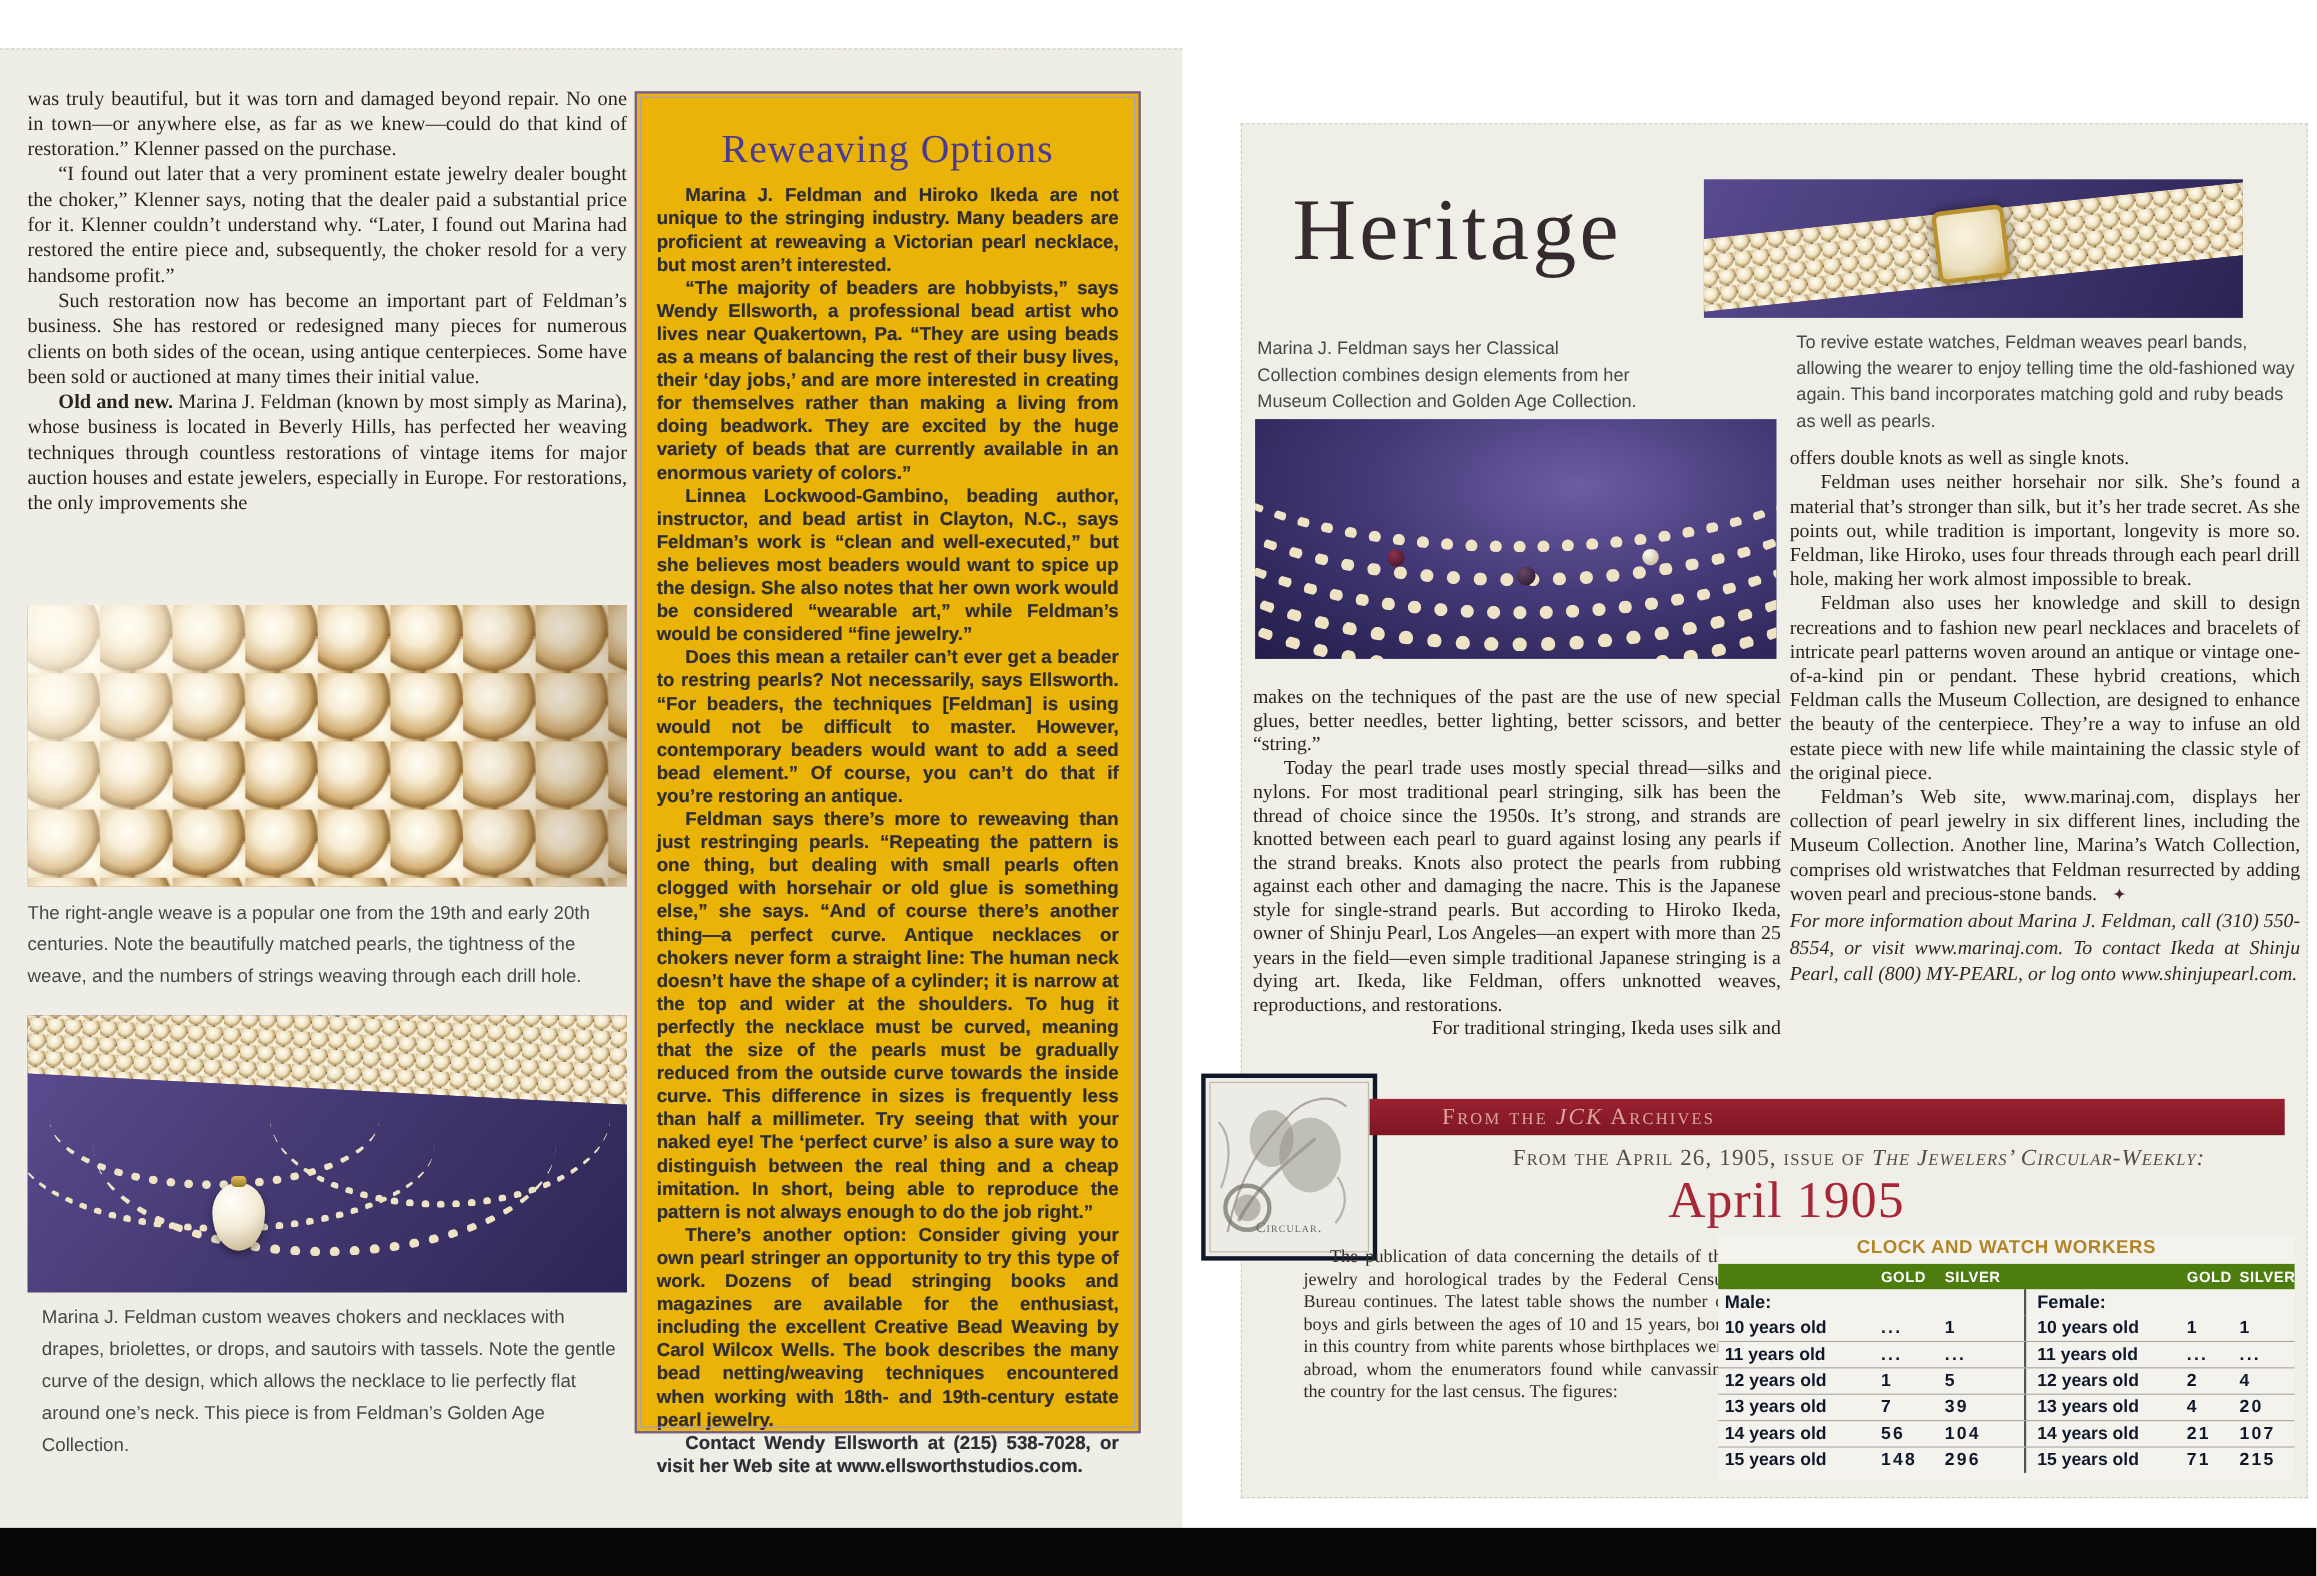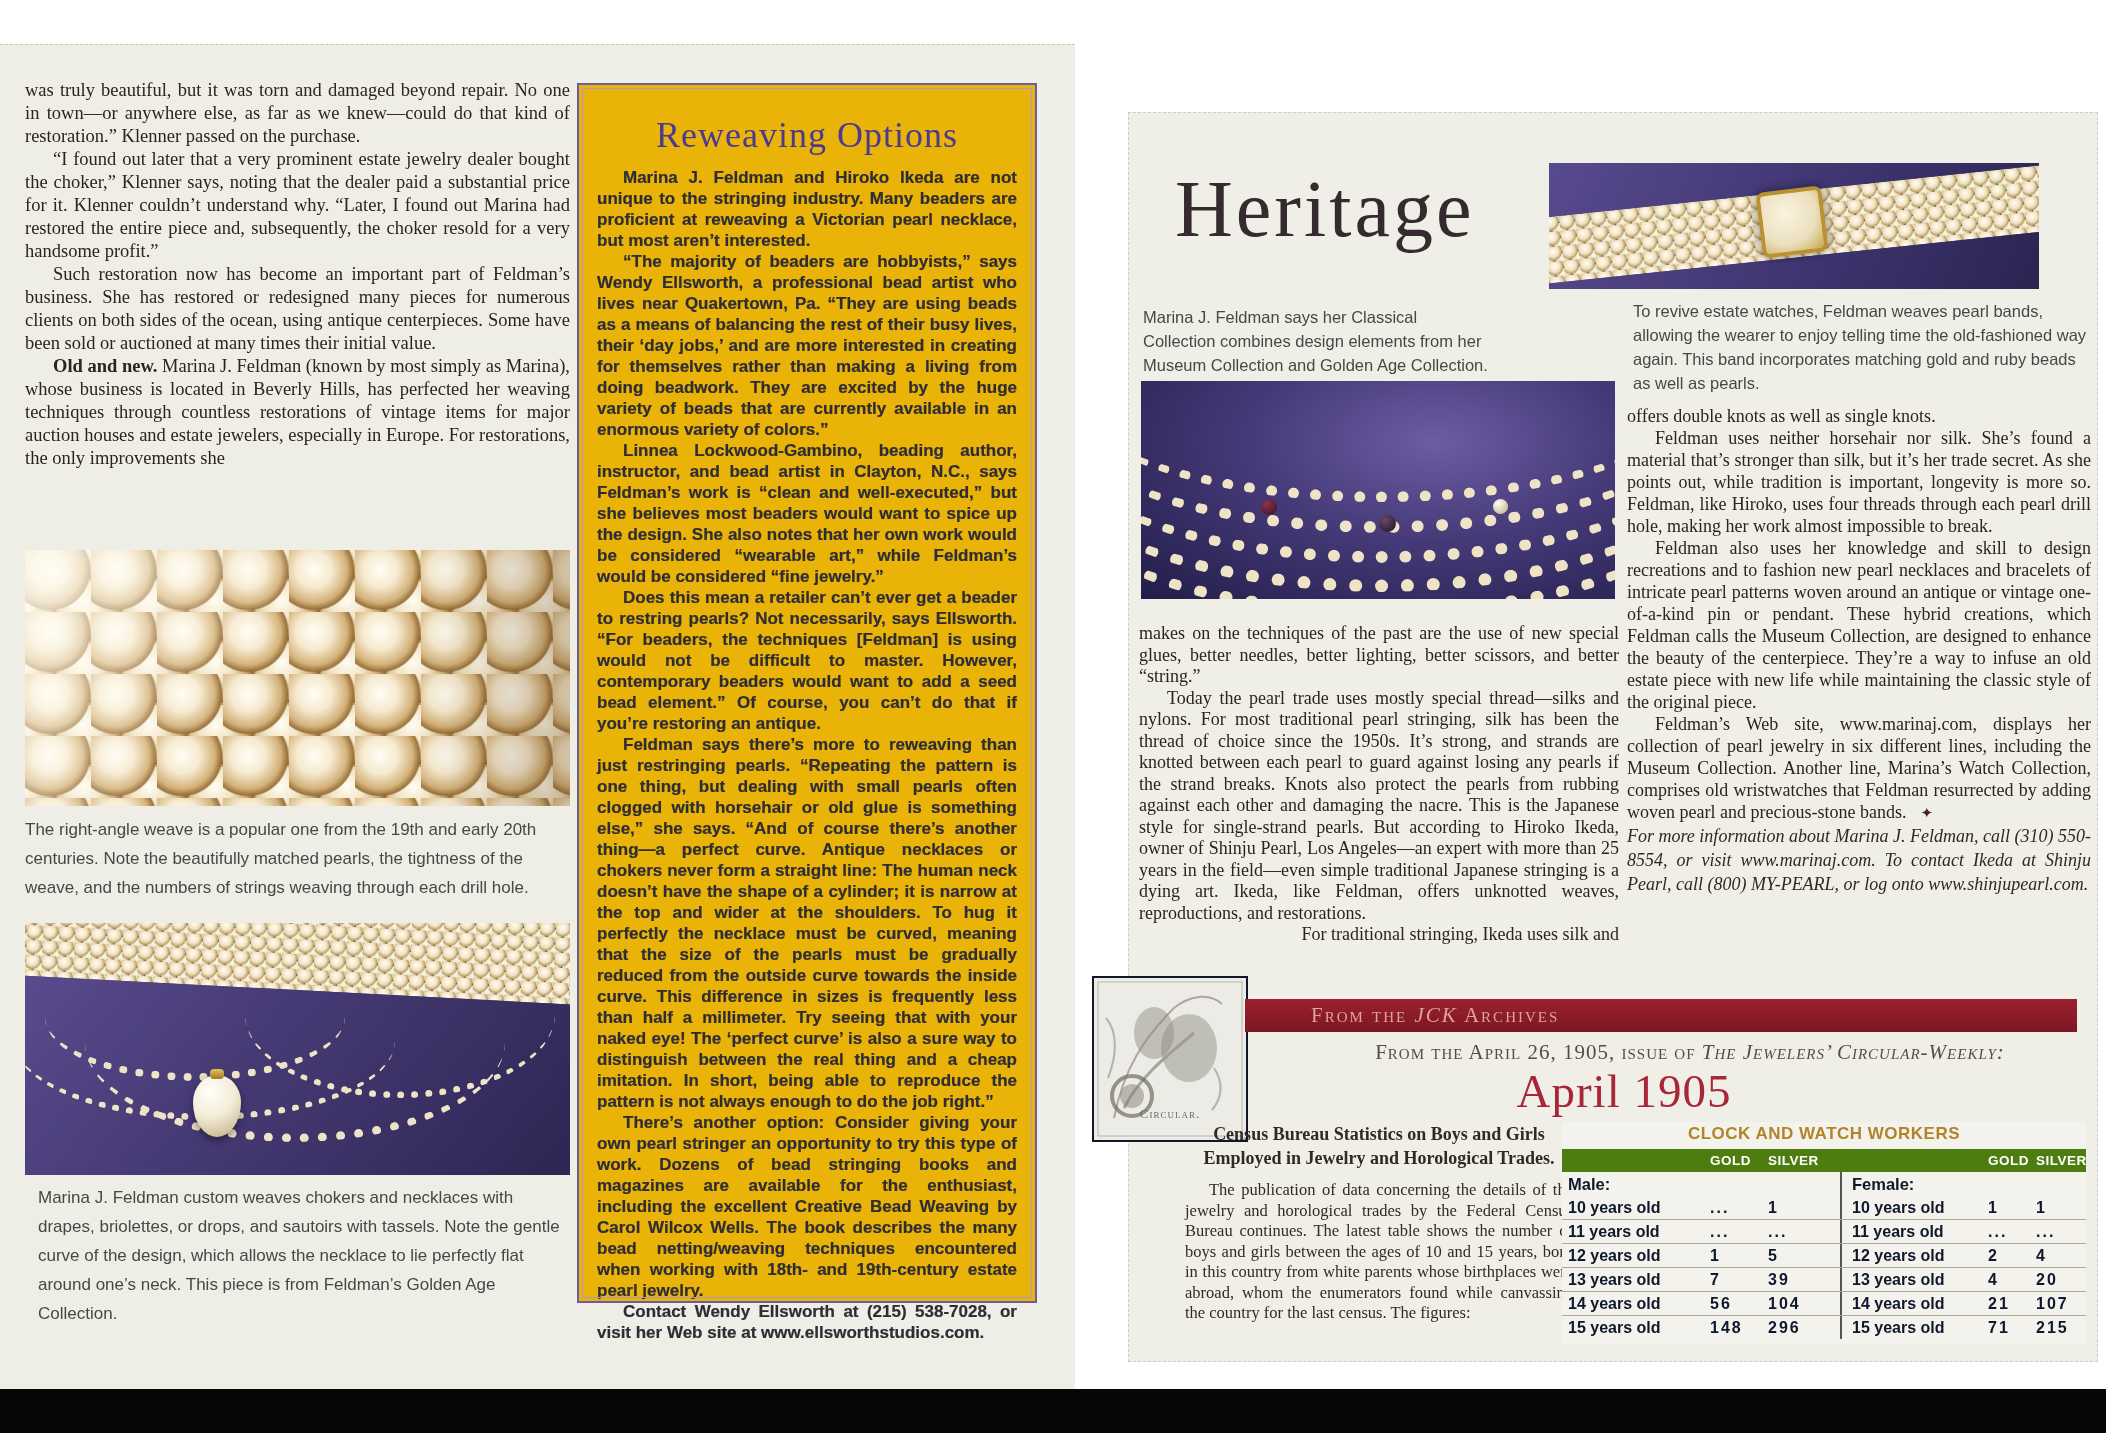--- a/index.html
+++ b/index.html
@@ -62,21 +62,21 @@
 
   #rp-col1{position:absolute;left:10px;top:510px;width:480px;font-size:18px;line-height:21.5px;}
   #rp-col1 p{margin:0;}
   #rp-col1 .tail{text-align:right;text-indent:0;}
   #rp-col2{position:absolute;left:498px;top:292px;width:464px;font-size:18px;line-height:22px;}
   #rp-col2 p{margin:0;}
   #contact-block{margin-top:16px;font-style:italic;text-align:justify;color:#30291f;line-height:24px;}
   .end-mark{color:#4b2030;font-size:15px;margin-left:14px;font-style:normal;}
 
   
-  #jck-engraving{position:absolute;left:1092px;top:976px;width:152px;height:162px;background:#ecebe5;border:2px solid #0f172a;}
+  #jck-engraving{position:absolute;left:1092px;top:976px;width:152px;height:162px;background:#ecebe5;border:4px solid #0f172a;}
   #jck-engraving .eng-caption{position:absolute;left:0;right:0;bottom:18px;text-align:center;font-family:"Liberation Serif",serif;font-size:13px;color:#6a6a66;letter-spacing:1px;font-variant:small-caps;}
   #archive-bar{position:absolute;left:1245px;top:999px;width:832px;height:33px;background:linear-gradient(#9a2130,#7e1624);display:flex;align-items:center;}
   #archive-bar .bar-text{padding-left:66px;font-variant:small-caps;font-size:21px;color:#dda49b;letter-spacing:2px;}
   #archive-bar .brand{font-style:italic;}
   #issue-line{position:absolute;left:1300px;top:1040px;width:780px;text-align:center;font-variant:small-caps;font-size:21px;color:#534d46;letter-spacing:1px;}
   #issue-line .jtitle{font-style:italic;}
   #date-title{position:absolute;left:1449px;top:1064px;width:350px;text-align:center;font-family:"Liberation Serif",serif;font-size:47px;color:#a72737;letter-spacing:1px;}
 
   #census{position:absolute;left:1185px;top:1122px;width:388px;color:#322a21;}
   #census .census-head{text-align:center;font-weight:bold;font-size:18px;line-height:24px;}
@@ -195,24 +195,20 @@
     <span class="bar-text"><span>From the </span><span class="brand">JCK</span><span> Archives</span></span>
   </div>
 
   <div id="issue-line">
     <span>From the April 26, 1905, issue of </span><span class="jtitle">The Jewelers’ Circular-Weekly:</span>
   </div>
 
   <div id="date-title">April 1905</div>
 
   <div id="census">
-    <div class="census-head">
-      <div>Census Bureau Statistics on Boys and Girls</div>
-      <div>Employed in Jewelry and Horological Trades.</div>
-    </div>
     <div class="census-body">The publication of data concerning the details of the jewelry and horological trades by the Federal Census Bureau continues. The latest table shows the number of boys and girls between the ages of 10 and 15 years, born in this country from white parents whose birthplaces were abroad, whom the enumerators found while canvassing the country for the last census. The figures:</div>
   </div>
 
   <div id="workers-table">
     <div id="wt-title">CLOCK AND WATCH WORKERS</div>
 
     <div class="t-grid t-header">
       <div></div>
       <div>GOLD</div>
       <div>SILVER</div>

